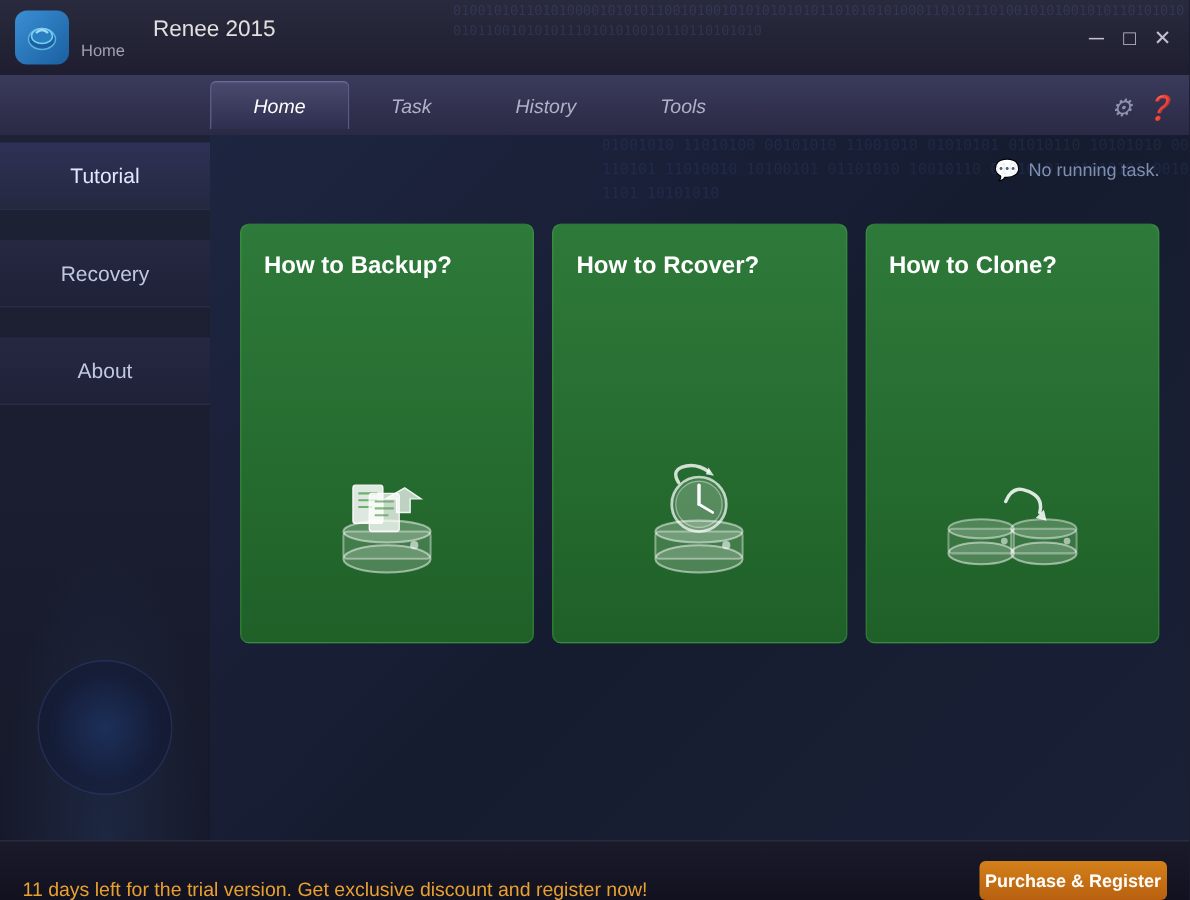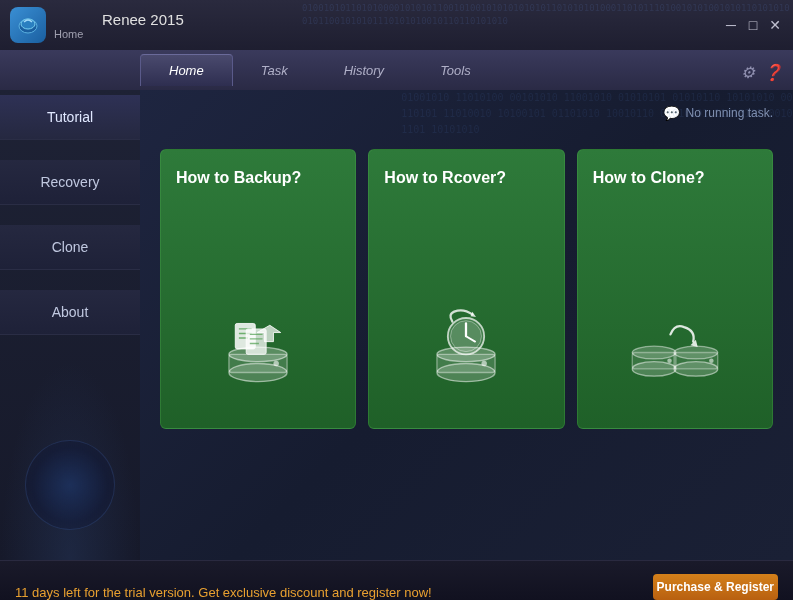--- a/index.html
+++ b/index.html
@@ -340,23 +340,20 @@
 <div class="main-layout">
 
   <div class="sidebar">
     <div class="sidebar-item">
       <span>Tutorial</span>
     </div>
     <div class="sidebar-item">
       <span>Recovery</span>
     </div>
     <div class="sidebar-item">
-      <span>Clone</span>
-    </div>
-    <div class="sidebar-item">
       <span>About</span>
     </div>
     <div class="sidebar-orb"></div>
   </div>
 
   <div class="content">
     <div class="status-bar">
       <div class="status-text">
         <span class="status-icon">💬</span>
         <span>No running task.</span>

